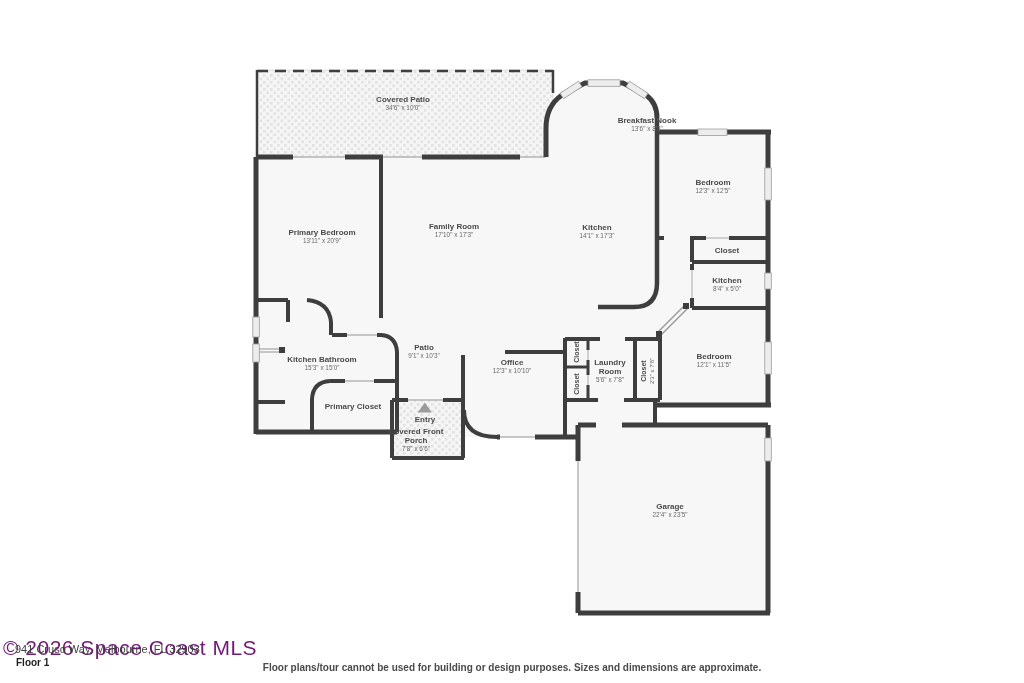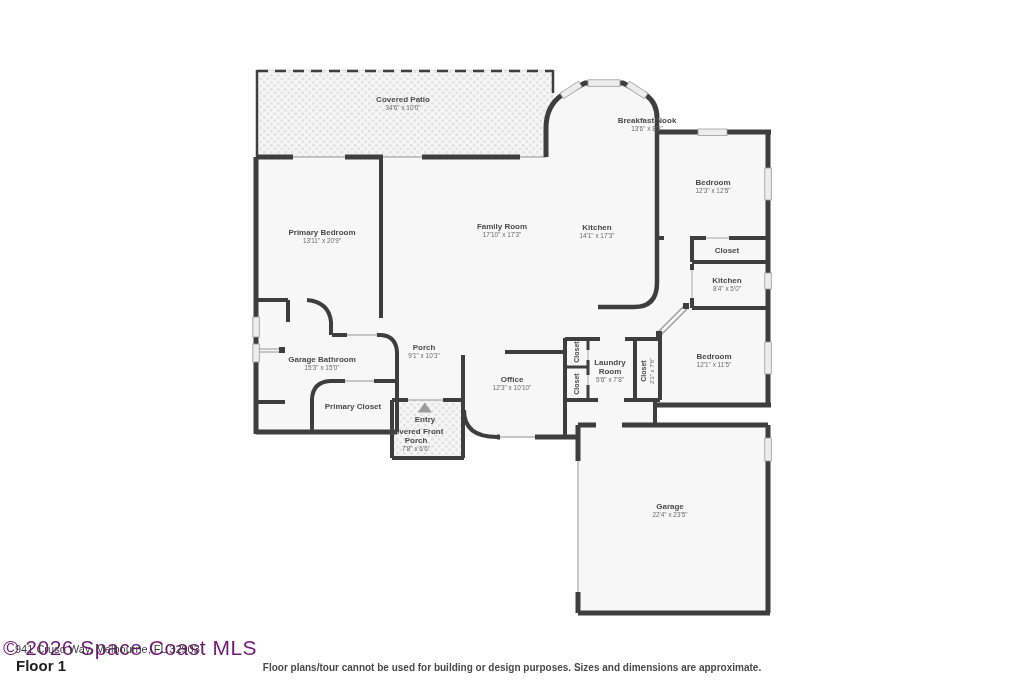--- a/index.html
+++ b/index.html
@@ -11,21 +11,21 @@
        color:#4a4a4a;pointer-events:none;}
   .lbl .nm{font-size:8px;font-weight:700;line-height:9px;white-space:nowrap;}
   .lbl .nm.wrap{white-space:normal;}
   .lbl .dm{font-size:6.4px;font-weight:400;color:#6a6a6a;line-height:8px;white-space:nowrap;}
   .lbl.vert{transform:translate(-50%,-50%) rotate(-90deg);}
   .tri{width:0;height:0;border-left:7px solid transparent;border-right:7px solid transparent;
        border-bottom:10px solid #9b9b9b;margin:0 auto 2px auto;}
   .watermark{position:absolute;left:3px;top:636px;font-size:21px;color:#701a75;
        letter-spacing:.5px;white-space:nowrap;}
   .address{position:absolute;left:15px;top:643px;font-size:11px;color:#3f3f3f;white-space:nowrap;}
-  .floor{position:absolute;left:16px;top:657px;font-size:15px;font-weight:700;color:#1f1f1f;}
+  .floor{position:absolute;left:16px;top:657px;font-size:10px;font-weight:700;color:#1f1f1f;}
   .disclaimer{position:absolute;left:0;top:662px;width:1024px;text-align:center;
        font-size:10px;font-weight:700;color:#4a4a4a;}
 </style>
 </head>
 <body>
 
 <div class="stage">
 
   <svg width="1024" height="683" viewBox="0 0 1024 683">
     <defs>
@@ -154,44 +154,44 @@
     <div class="dm">13'6" x 8'3"</div>
   </div>
   <div class="lbl" style="left:713px;top:186px;">
     <div class="nm">Bedroom</div>
     <div class="dm">12'3" x 12'5"</div>
   </div>
   <div class="lbl" style="left:322px;top:236px;">
     <div class="nm">Primary Bedroom</div>
     <div class="dm">13'11" x 20'9"</div>
   </div>
-  <div class="lbl" style="left:454px;top:230px;margin-left:48px;">
+  <div class="lbl" style="left:454px;top:230px;">
     <div class="nm">Family Room</div>
     <div class="dm">17'10" x 17'3"</div>
   </div>
   <div class="lbl" style="left:597px;top:231px;">
     <div class="nm">Kitchen</div>
     <div class="dm">14'1" x 17'3"</div>
   </div>
   <div class="lbl" style="left:727px;top:250px;">
     <div class="nm">Closet</div>
   </div>
   <div class="lbl" style="left:727px;top:284px;">
     <div class="nm">Kitchen</div>
     <div class="dm">8'4" x 5'0"</div>
   </div>
   <div class="lbl" style="left:322px;top:363px;">
-    <div class="nm">Garage Bathroom</div>
+    <div class="nm">Kitchen Bathroom</div>
     <div class="dm">15'3" x 15'0"</div>
   </div>
   <div class="lbl" style="left:424px;top:351px;">
-    <div class="nm">Porch</div>
+    <div class="nm">Patio</div>
     <div class="dm">9'1" x 10'3"</div>
   </div>
-  <div class="lbl" style="left:512px;top:383px;">
+  <div class="lbl" style="left:512px;top:366px;">
     <div class="nm">Office</div>
     <div class="dm">12'3" x 10'10"</div>
   </div>
   <div class="lbl vert" style="left:576px;top:352px;">
     <div class="nm" style="font-size:7px;">Closet</div>
   </div>
   <div class="lbl vert" style="left:576px;top:384px;">
     <div class="nm" style="font-size:7px;">Closet</div>
   </div>
   <div class="lbl" style="left:610px;top:371px;width:46px;">

